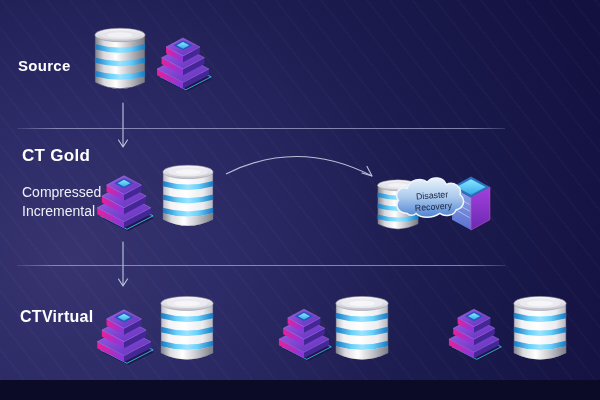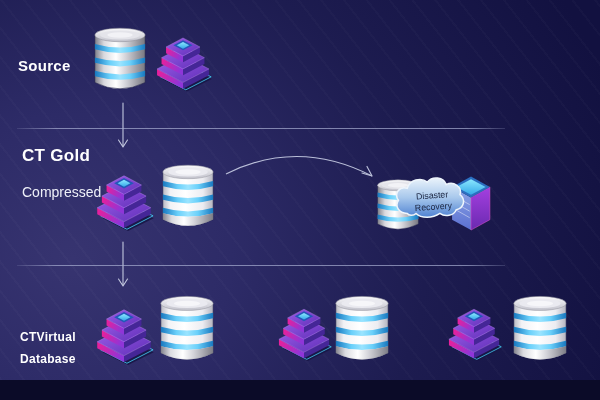--- a/index.html
+++ b/index.html
@@ -20,21 +20,21 @@
   .divider{
     position:absolute;left:17px;width:488px;height:1px;
     background:linear-gradient(90deg, rgba(168,174,210,0.15),
       rgba(168,174,210,0.7) 8%, rgba(168,174,210,0.7) 92%, rgba(168,174,210,0.2));
   }
   .label-bold{color:#ffffff;font-weight:700;letter-spacing:0.3px;}
   .source-label{left:18px;top:57px;font-size:15px;}
   .ctgold-title{left:22px;top:146px;font-size:17px;}
   .ctgold-desc{left:22px;top:183px;font-size:14px;line-height:19px;color:#eef0f8;font-weight:400;}
   .ctgold-desc span{display:block;}
-  .ctvirtual-label{left:20px;top:306px;font-size:12px;line-height:22px;margin-top:20px;}
+  .ctvirtual-label{left:20px;top:306px;font-size:16px;line-height:22px;}
   .ctvirtual-label span{display:block;}
   .defs-svg{position:absolute;width:0;height:0;}
 </style>
 </head>
 <body>
 
 <div class="canvas">
   <div class="stripes"></div>
 
   <svg class="defs-svg" aria-hidden="true">
@@ -148,20 +148,21 @@
 
   <svg class="icon" style="left:114px;top:102px;width:18px;height:50px" viewBox="0 0 18 50">
     <path d="M9,1 V43 M9,45 L4.5,38 M9,45 L13.5,38" stroke="#c2c7de" stroke-width="1.1" fill="none" stroke-linecap="round"></path>
   </svg>
 
   <div class="divider" style="top:128px"></div>
 
   <div class="abs label-bold ctgold-title">CT Gold</div>
   <div class="abs ctgold-desc">
     <span>Compressed</span>
+    <span>Incremental</span>
   </div>
   <svg class="icon" style="left:92px;top:164px;width:64px;height:70px" viewBox="0 0 110 114">
       <use href="#sym-layers"></use>
     </svg>
   <svg class="icon" style="left:161px;top:163px;width:54px;height:70px" viewBox="0 0 60 78">
       <use href="#sym-cyl-white"></use>
     </svg>
 
   <svg class="icon" style="left:220px;top:136px;width:162px;height:50px" viewBox="0 0 162 50">
     <path d="M6,38 Q78,2 152,40" fill="none" stroke="#b9bed8" stroke-width="1.2"></path>
@@ -183,21 +184,20 @@
   </svg>
 
   <svg class="icon" style="left:114px;top:241px;width:18px;height:50px" viewBox="0 0 18 50">
     <path d="M9,1 V43 M9,45 L4.5,38 M9,45 L13.5,38" stroke="#c2c7de" stroke-width="1.1" fill="none" stroke-linecap="round"></path>
   </svg>
 
   <div class="divider" style="top:265px"></div>
 
   <div class="abs label-bold ctvirtual-label">
     <span>CTVirtual</span>
-    <span>Database</span>
   </div>
 
   <div>
     <svg class="icon" style="left:92px;top:298px;width:64px;height:70px" viewBox="0 0 110 114">
         <use href="#sym-layers"></use>
       </svg>
     <svg class="icon" style="left:159px;top:294px;width:56px;height:73px" viewBox="0 0 60 78">
         <use href="#sym-cyl-white"></use>
       </svg>
   </div>

